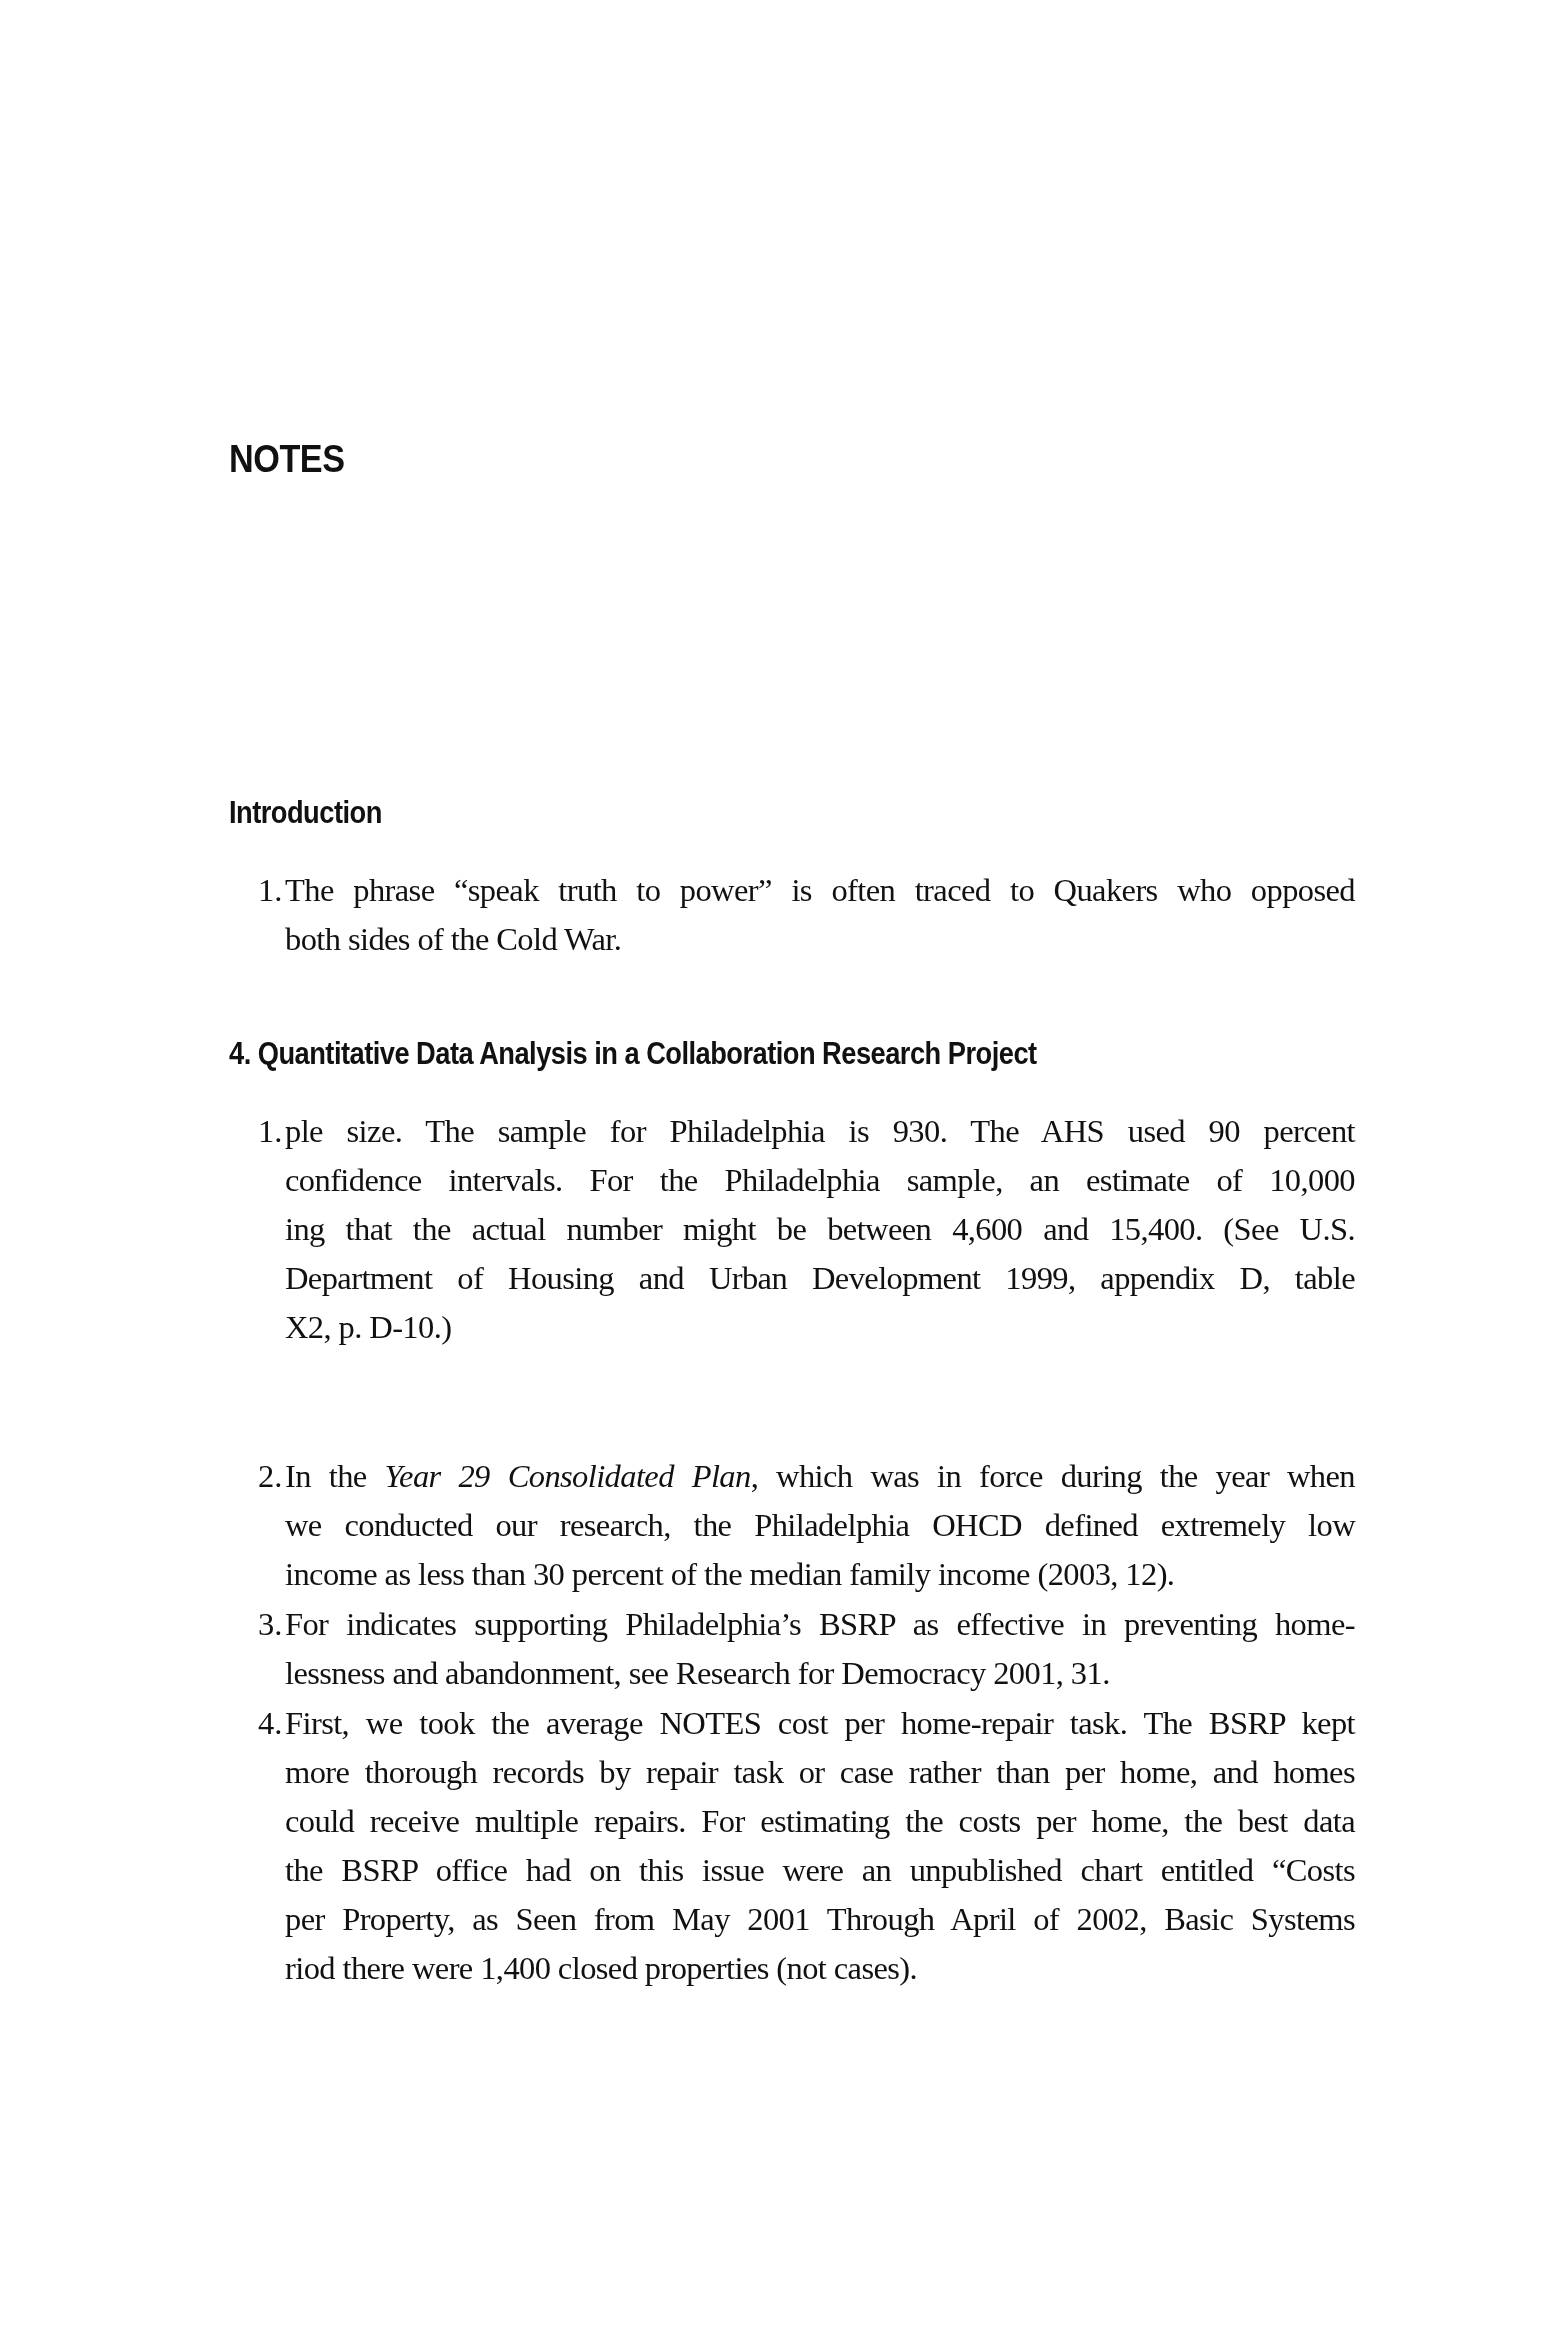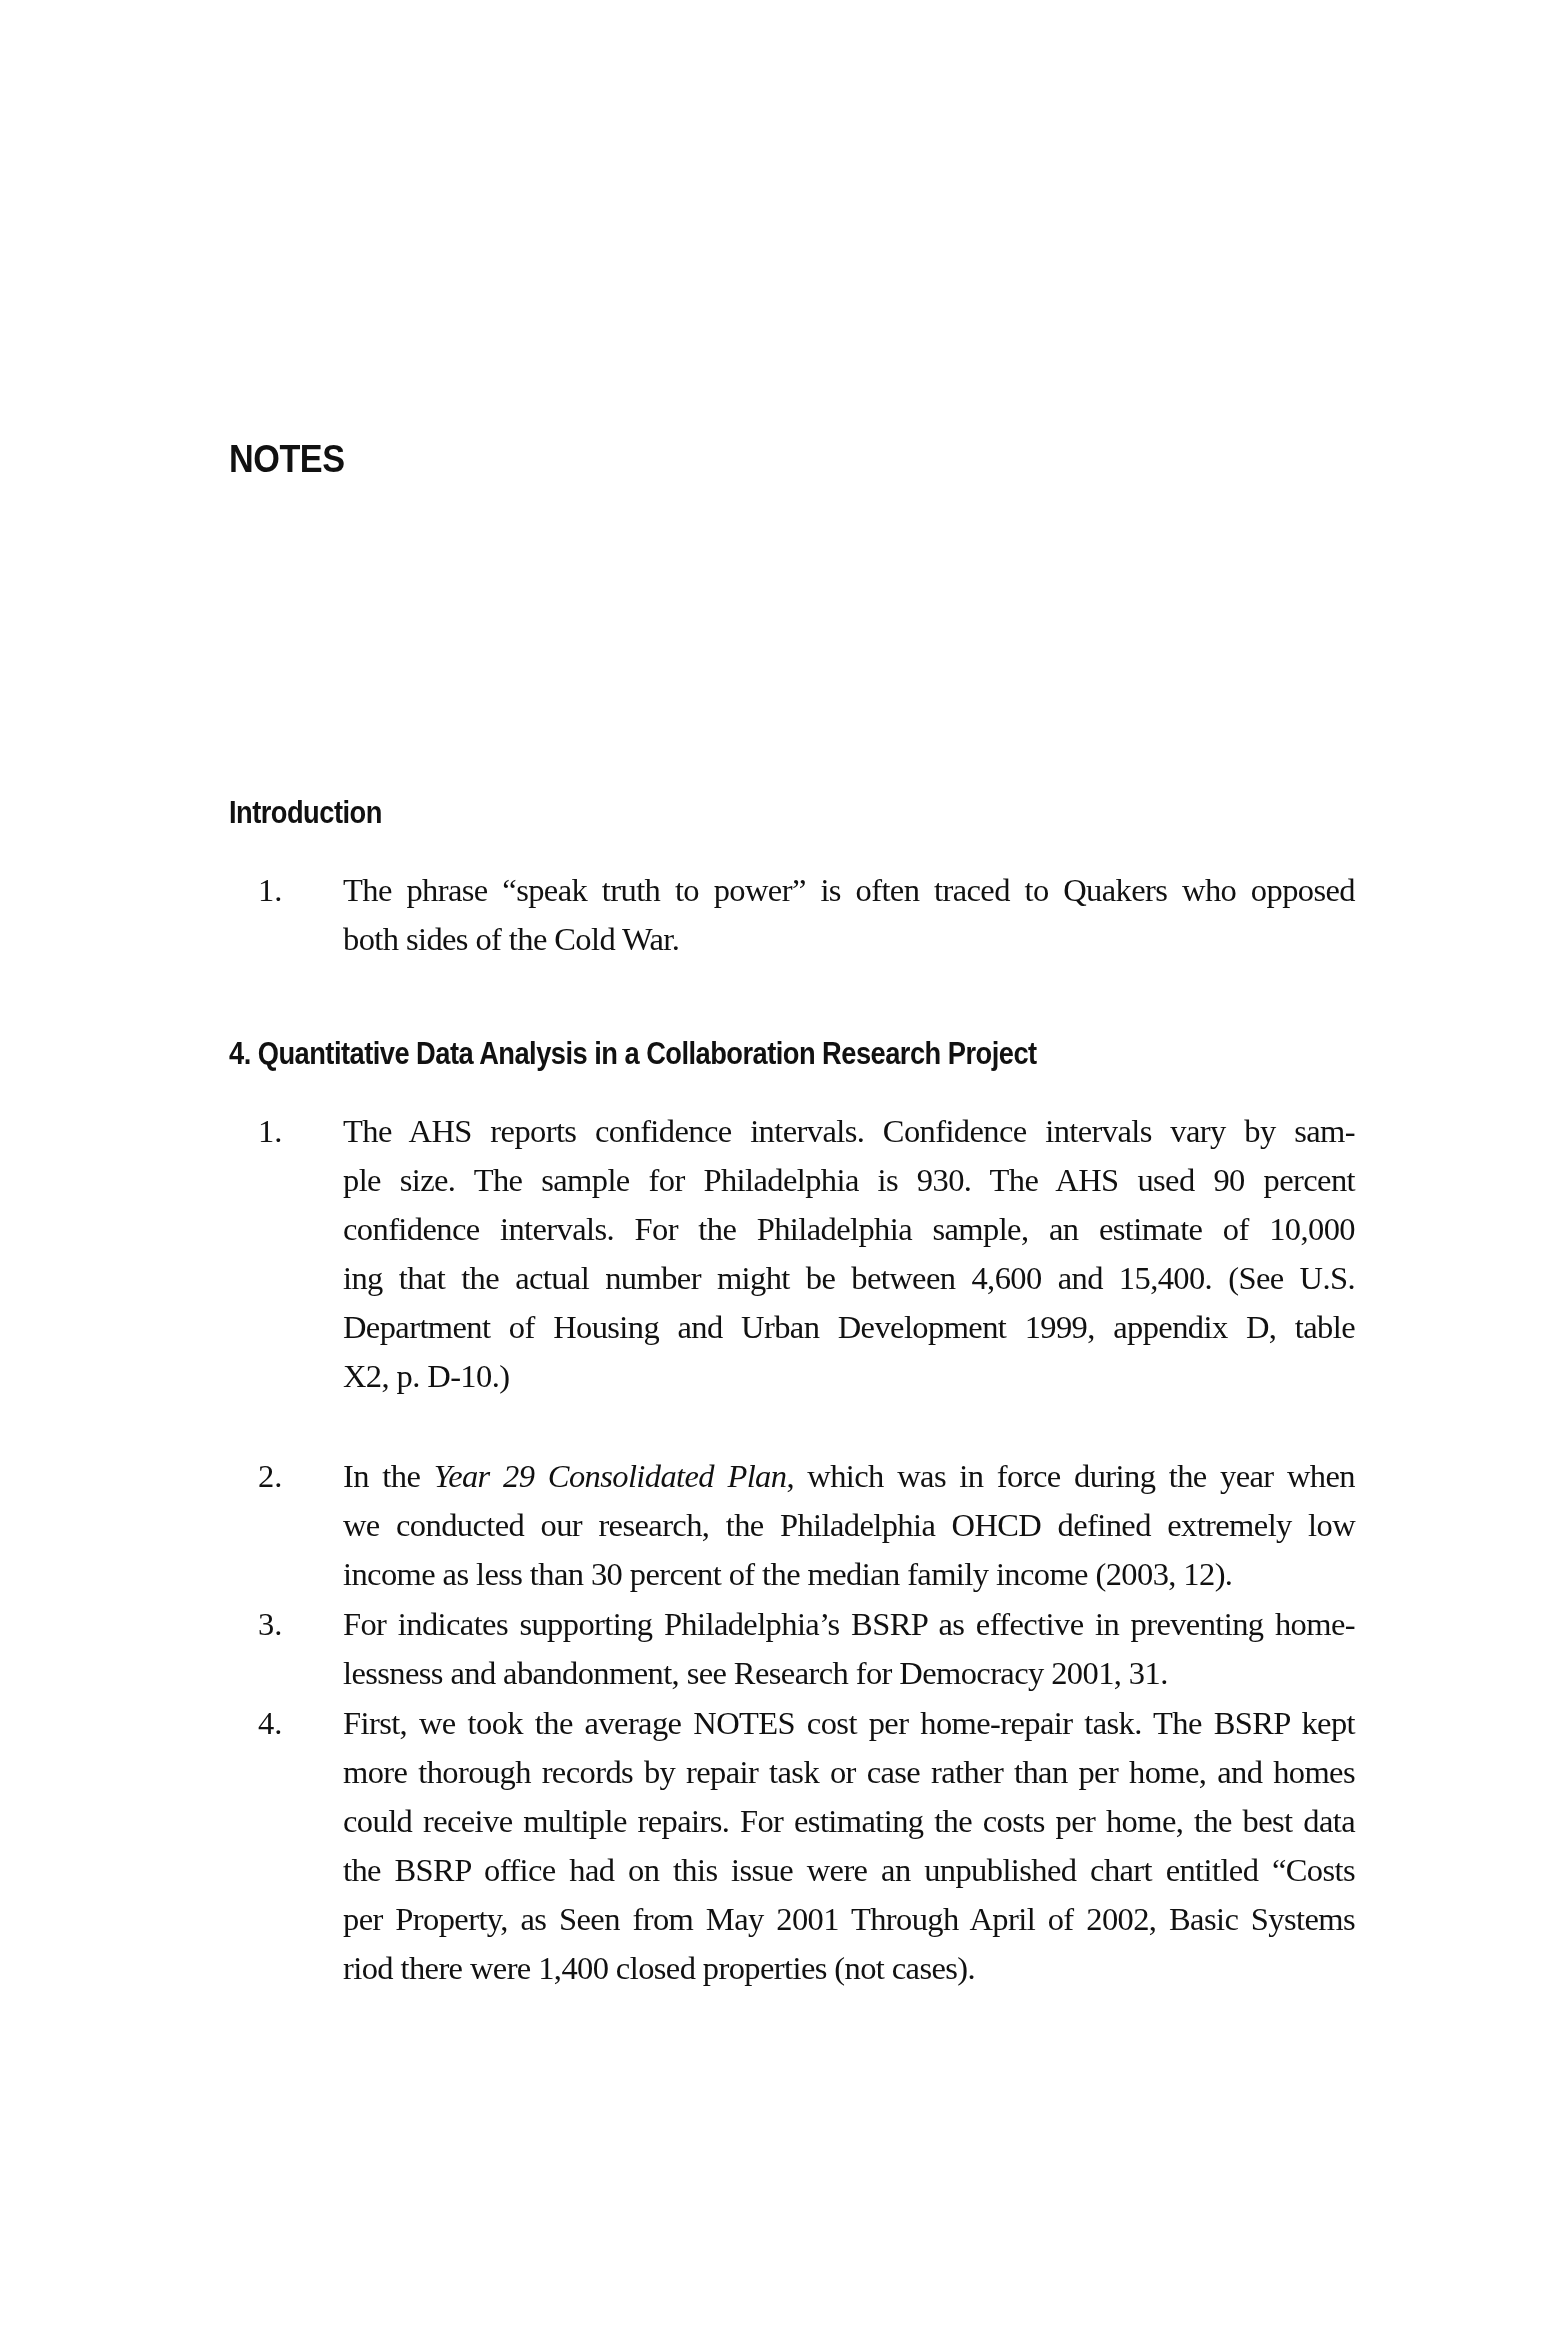--- a/index.html
+++ b/index.html
@@ -1,21 +1,21 @@
 <!DOCTYPE html>
 <html><head>
 <meta charset="utf-8">
 <style>
   html, body { margin:0; padding:0; background:#ffffff; }
   body { width:1566px; height:2346px; position:relative; overflow:hidden; color:#111; }
   .page-title { position:absolute; left:229px; top:438px; font-family:"Liberation Sans", sans-serif; font-weight:bold; font-size:38px; letter-spacing:-0.5px; transform:scaleX(0.9); transform-origin:left; margin:0; }
   .section-head { position:absolute; left:229px; font-family:"Liberation Sans", sans-serif; font-weight:bold; font-size:31px; letter-spacing:-0.6px; transform:scaleX(0.88); transform-origin:left; margin:0; white-space:nowrap; }
   .note { position:absolute; left:229px; width:1126px; font-family:"Liberation Serif", serif; font-size:32.5px; line-height:49px; }
   .note .num { position:absolute; left:29px; top:0; }
-  .note .line { display:block; margin-left:114px; text-align:justify; text-align-last:justify; white-space:nowrap; height:49px; letter-spacing:-0.6px; }
+  .note .line { display:block; margin-left:56px; text-align:justify; text-align-last:justify; white-space:nowrap; height:49px; letter-spacing:-0.6px; }
   .note .line.last { text-align-last:left;font-family:Liberation Serif, serif; }
   .line span { display:inline; }
   .it { font-style:italic; }
 </style>
 </head>
 <body>
 
 <h1 class="page-title">NOTES</h1>
 
 <h2 class="section-head" style="top:795px;">Introduction</h2>
@@ -23,21 +23,20 @@
 <div class="note" style="top:866px;">
   <span class="num">1.</span>
   <span class="line">The phrase “speak truth to power” is often traced to Quakers who opposed</span>
   <span class="line last">both sides of the Cold War.</span>
 </div>
 
 <h2 class="section-head" style="top:1036px;">4. Quantitative Data Analysis in a Collaboration Research Project</h2>
 
 <div class="note" style="top:1107px;">
   <span class="num">1.</span>
-  <span class="line">The AHS reports confidence intervals. Confidence intervals vary by sam-</span>
   <span class="line">ple size. The sample for Philadelphia is 930. The AHS used 90 percent</span>
   <span class="line">confidence intervals. For the Philadelphia sample, an estimate of 10,000</span>
   <span class="line">ing that the actual number might be between 4,600 and 15,400. (See U.S.</span>
   <span class="line">Department of Housing and Urban Development 1999, appendix D, table</span>
   <span class="line last">X2, p. D-10.)</span>
 </div>
 
 <div class="note" style="top:1452px;">
   <span class="num">2.</span>
   <span class="line"><span>In the </span><span class="it">Year 29 Consolidated Plan</span><span>, which was in force during the year when</span></span>

